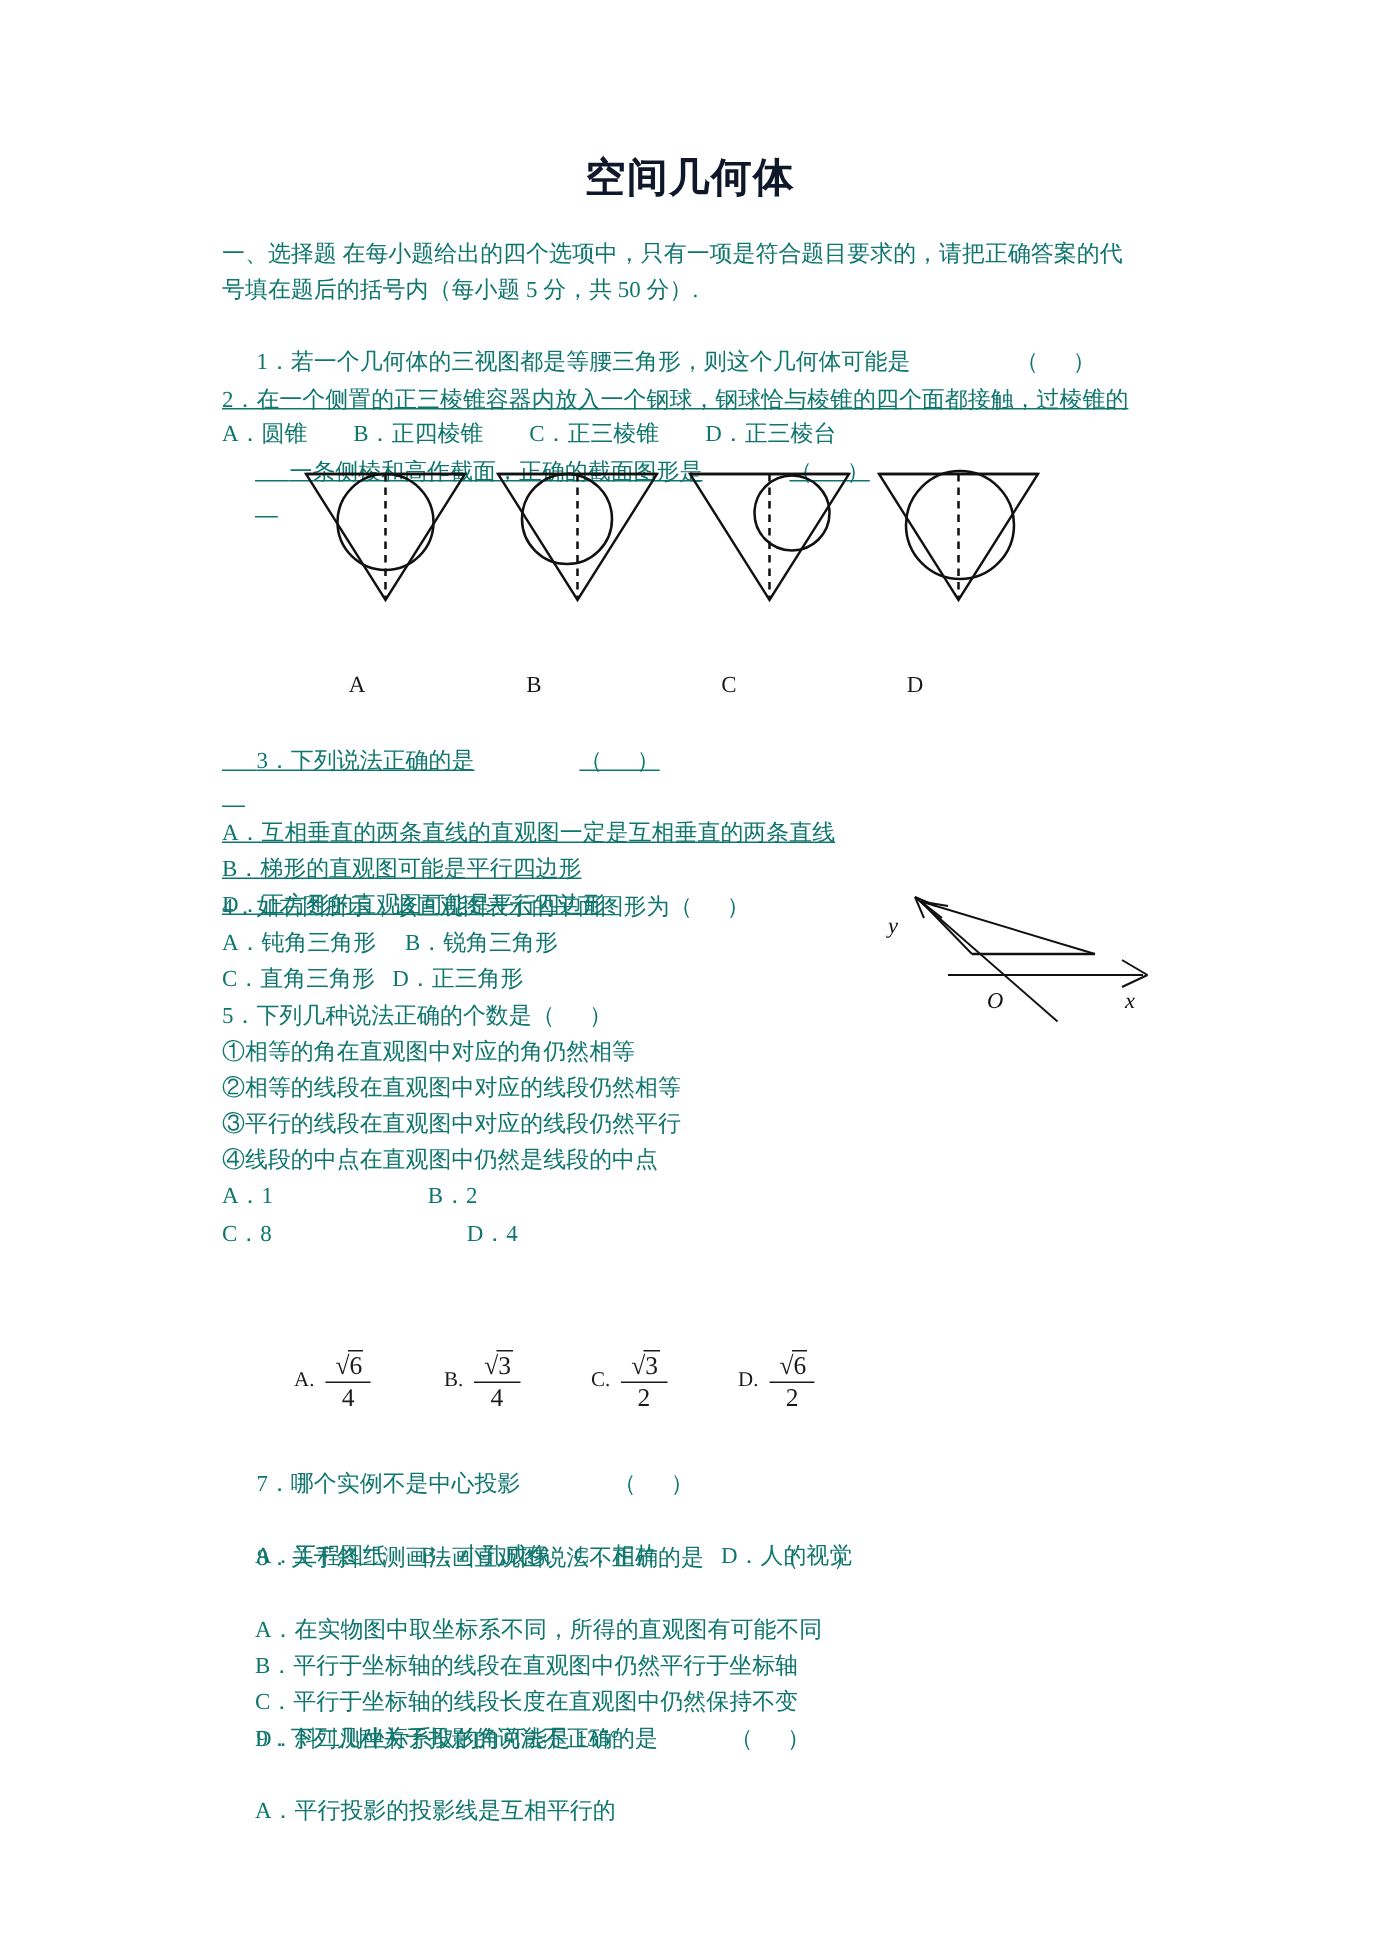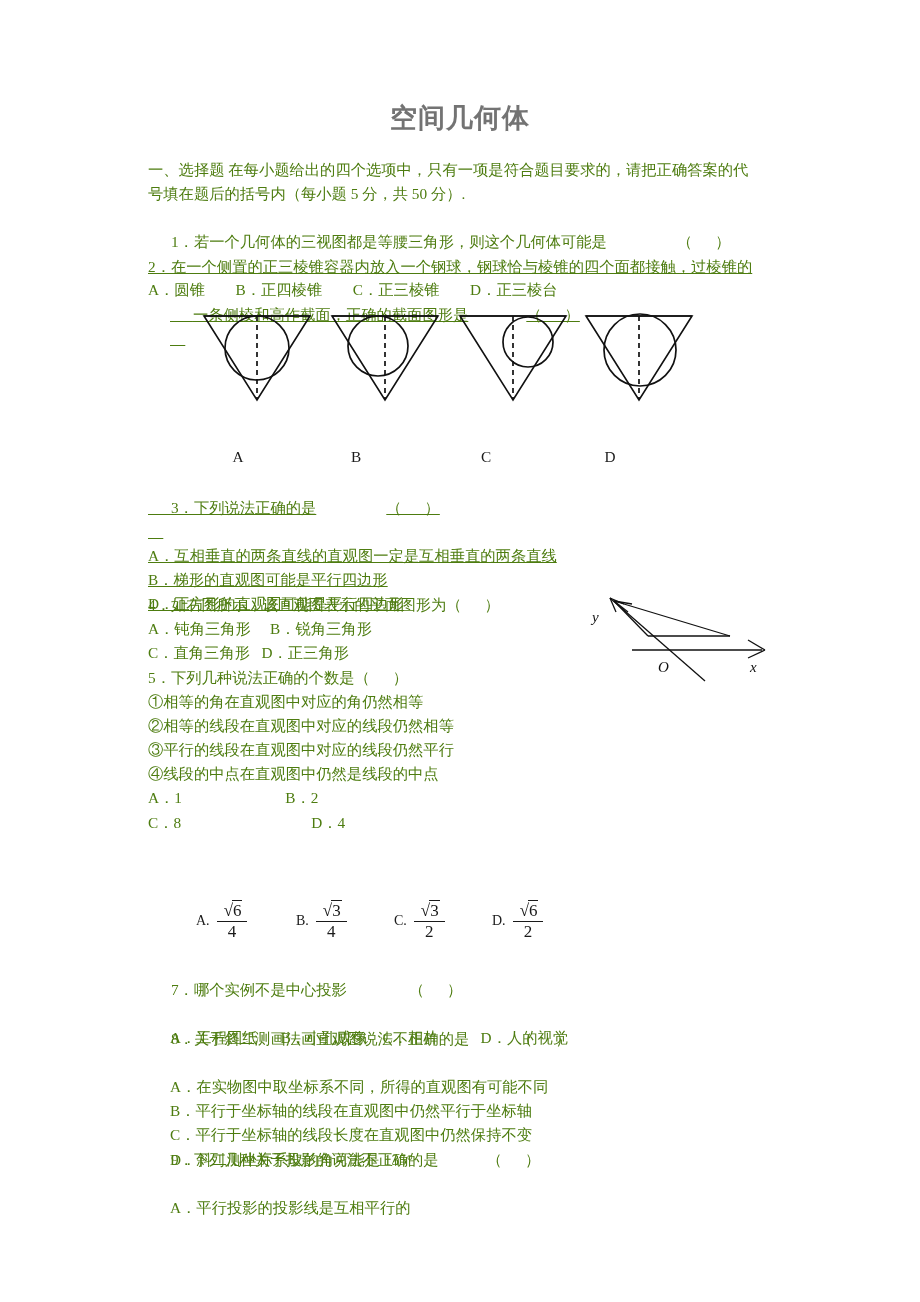--- a/index.html
+++ b/index.html
@@ -22,31 +22,31 @@
     height: 1302px;
     background: #fff;
   }
   .title {
     position: absolute;
     left: 0; top: 100px;
     width: 920px;
     text-align: center;
     font-size: 27px;
     font-weight: bold;
-    color: #737373;
+    color: #0f172a;
     letter-spacing: 1px;
   }
   .body-text {
     position: absolute;
     left: 148px;
     top: 158px;
     width: 648px;
     font-size: 15.3px;
     line-height: 24.1px;
-    color: #4d7c0f;
+    color: #0f766e;
     text-align: justify;
   }
   .line { white-space: pre-wrap; }
   .sub-indent { padding-left: 22px; }
   .latin { font-family: "Liberation Serif", serif; }
 
   
   .fig-row {
     position: absolute;
     left: 148px;

